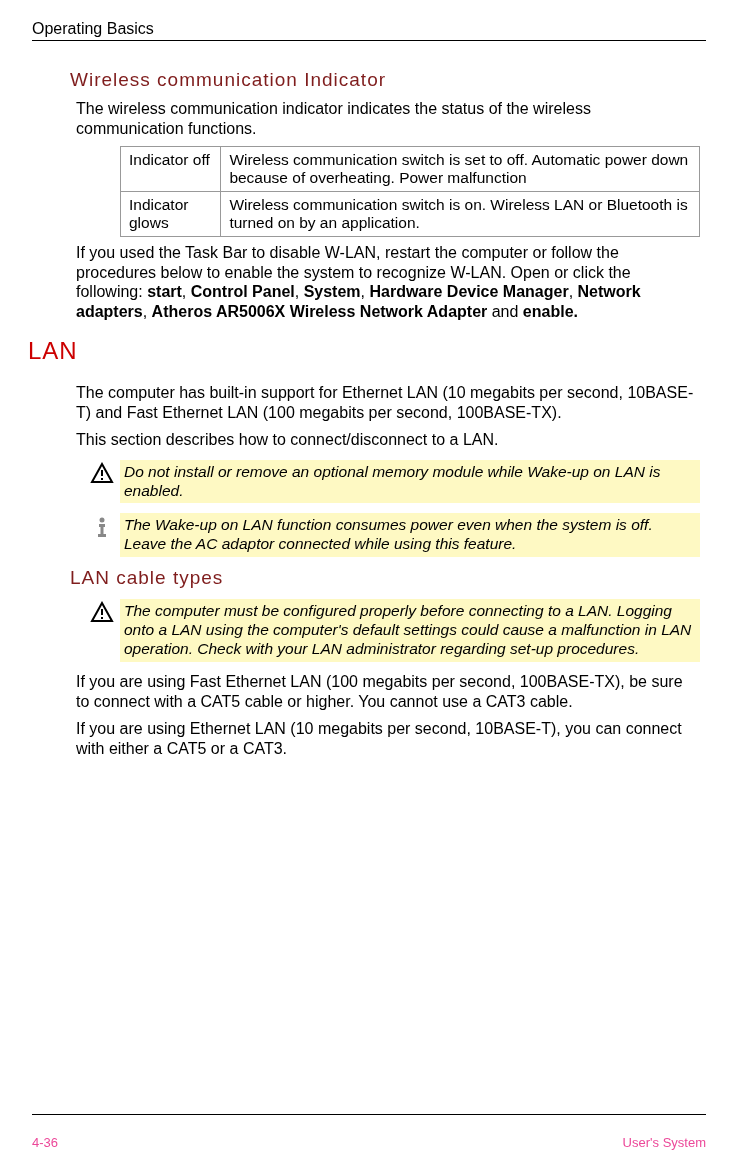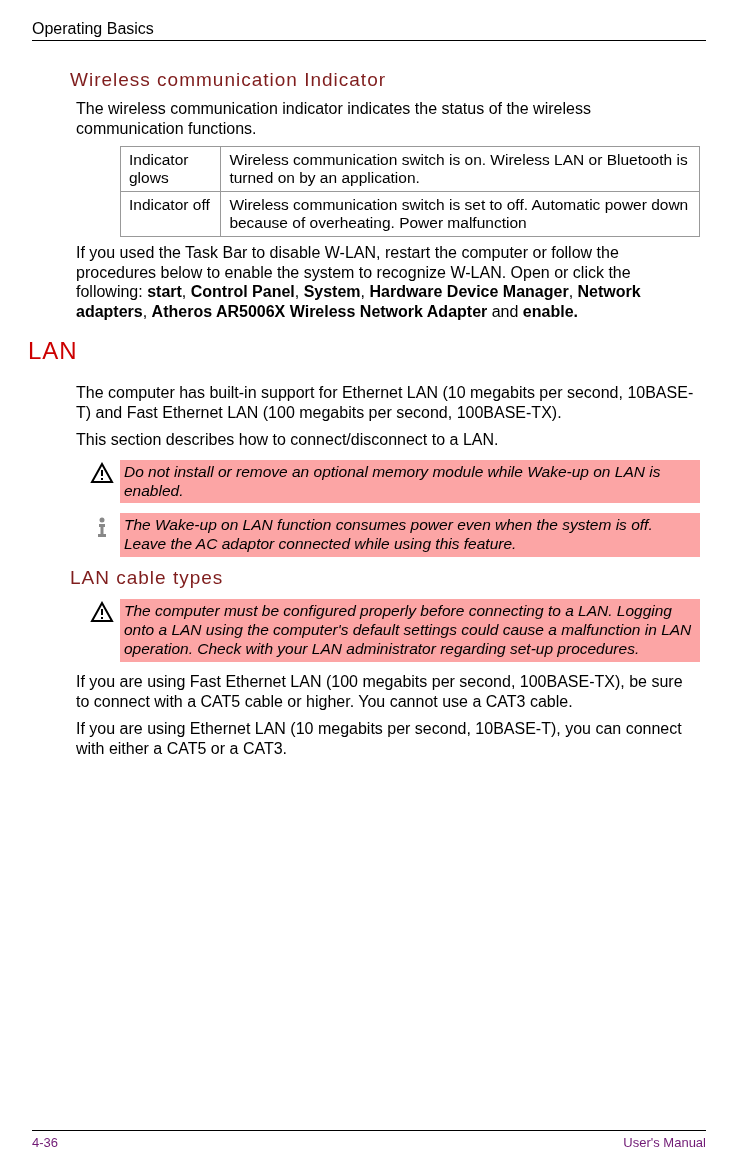--- a/index.html
+++ b/index.html
@@ -69,59 +69,59 @@
     margin-bottom: 10px;
   }
   .note-icon {
     width: 24px;
     flex: 0 0 24px;
     margin-right: 6px;
     margin-top: 2px;
   }
   .note-text {
     flex: 1;
-    background: #fca5a5;
+    background: #fef9c3;
     font-style: italic;
     font-size: 15.5px;
     line-height: 1.22;
     padding: 3px 6px 3px 4px;
   }
   .footer-bar {
     position: absolute;
     left: 32px;
     right: 32px;
     bottom: 22px;
     border-top: 1px solid #000;
     display: flex;
     justify-content: space-between;
-    padding-top: 4px;
-    color: #701a75;
+    padding-top: 20px;
+    color: #ec4899;
     font-size: 13px;
   }
   .bold { font-weight: bold; }
 </style>
 </head>
 <body>
 
 <div class="header-bar">
   <span>Operating Basics</span>
 </div>
 
 <div class="subheading">Wireless communication Indicator</div>
 <div class="body-block">The wireless communication indicator indicates the status of the wireless communication functions.</div>
 
 <table class="ind">
   <tbody>
   <tr>
+    <td>Indicator off</td>
+    <td>Wireless communication switch is set to off. Automatic power down because of overheating. Power malfunction</td>
+  </tr>
+  <tr>
     <td>Indicator glows</td>
     <td>Wireless communication switch is on. Wireless LAN or Bluetooth is turned on by an application.</td>
-  </tr>
-  <tr>
-    <td>Indicator off</td>
-    <td>Wireless communication switch is set to off. Automatic power down because of overheating. Power malfunction</td>
   </tr>
 </tbody>
   </table>
 
 <div class="body-block">
   <span>If you used the Task Bar to disable W-LAN, restart the computer or follow the procedures below to enable the system to recognize W-LAN. Open or click the following: </span><span class="bold">start</span><span>, </span><span class="bold">Control Panel</span><span>, </span><span class="bold">System</span><span>, </span><span class="bold">Hardware Device Manager</span><span>, </span><span class="bold">Network adapters</span><span>, </span><span class="bold">Atheros AR5006X Wireless Network Adapter</span><span> and </span><span class="bold">enable.</span>
 </div>
 
 <div class="main-heading">LAN</div>
 <div class="body-block">The computer has built-in support for Ethernet LAN (10 megabits per second, 10BASE-T) and Fast Ethernet LAN (100 megabits per second, 100BASE-TX).</div>
@@ -161,14 +161,14 @@
     </svg>
   </div>
   <div class="note-text">The computer must be configured properly before connecting to a LAN. Logging onto a LAN using the computer's default settings could cause a malfunction in LAN operation. Check with your LAN administrator regarding set-up procedures.</div>
 </div>
 
 <div class="body-block">If you are using Fast Ethernet LAN (100 megabits per second, 100BASE-TX), be sure to connect with a CAT5 cable or higher. You cannot use a CAT3 cable.</div>
 <div class="body-block">If you are using Ethernet LAN (10 megabits per second, 10BASE-T), you can connect with either a CAT5 or a CAT3.</div>
 
 <div class="footer-bar">
   <span>4-36</span>
-  <span>User's Manual</span>
+  <span>User's System</span>
 </div>
 
 </body></html>

